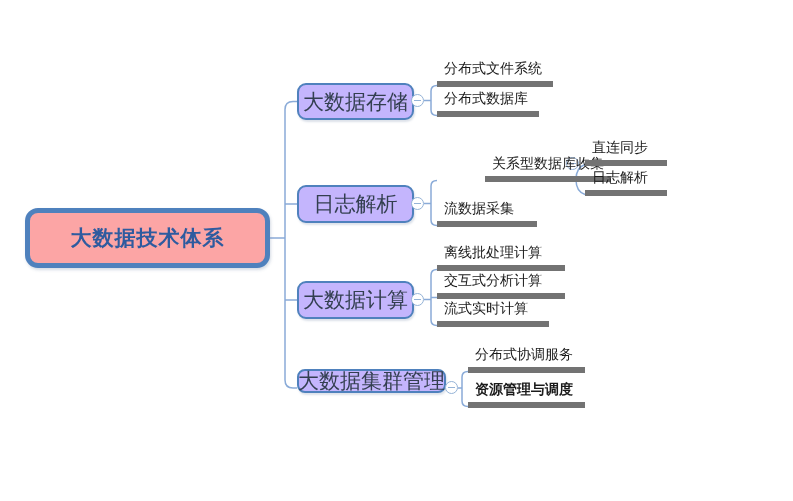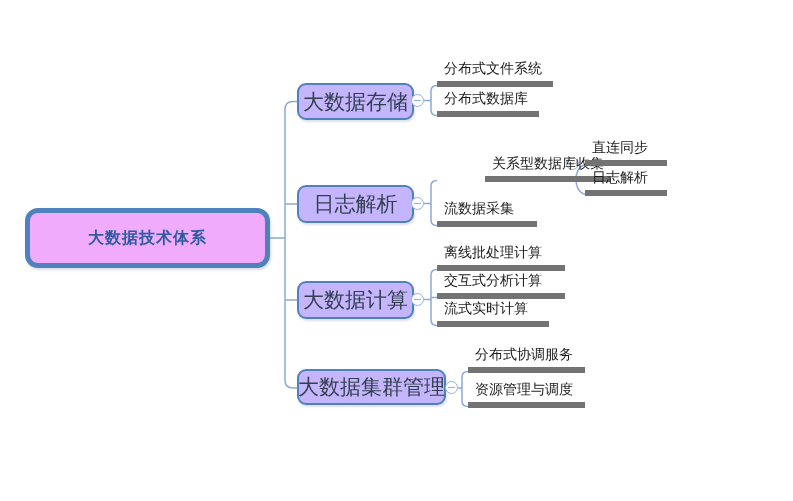--- a/index.html
+++ b/index.html
@@ -9,22 +9,22 @@
   }
   svg.connectors{position:absolute;left:0;top:0;width:793px;height:501px;}
   .topic{
     position:absolute;box-sizing:border-box;
     background:#c4b5fd;border:2px solid #4f81bd;border-radius:9px;
     display:flex;align-items:center;justify-content:center;
     font-size:21px;color:#333f50;white-space:nowrap;
     box-shadow:1px 2px 2px rgba(120,140,170,0.25);
   }
   .root-topic{
-    border-width:5px;border-radius:13px;background:#f0abfc;
-    font-size:16px;font-weight:bold;color:#2e5b9f;letter-spacing:1px;
+    border-width:5px;border-radius:13px;background:#fca5a5;
+    font-size:21px;font-weight:bold;color:#2e5b9f;letter-spacing:1px;
     box-shadow:1px 2px 3px rgba(120,140,170,0.3);
   }
   .leaf{
     position:absolute;box-sizing:border-box;height:27px;
     border-bottom:6px solid #737373;
     display:flex;align-items:flex-end;
     font-size:14px;color:#1b1b1b;
     padding:0 0 3px 7px;white-space:nowrap;
   }
   .toggle{
@@ -56,21 +56,21 @@
 
   <div class="topic" style="left:297px;top:83px;width:117px;height:37px;">
     <span>大数据存储</span>
   </div>
   <div class="topic" style="left:297px;top:185px;width:117px;height:38px;">
     <span>日志解析</span>
   </div>
   <div class="topic" style="left:297px;top:281px;width:117px;height:38px;">
     <span>大数据计算</span>
   </div>
-  <div class="topic" style="left:297px;top:369px;width:149px;height:36px;">
+  <div class="topic" style="left:297px;top:369px;width:149px;height:24px;border-radius:8px;">
     <span>大数据集群管理</span>
   </div>
 
   <div class="toggle" style="left:411px;top:94px;"></div>
   <div class="toggle" style="left:411px;top:197px;"></div>
   <div class="toggle" style="left:411px;top:293px;"></div>
   <div class="toggle" style="left:445px;top:381px;"></div>
   <div class="toggle" style="left:566px;top:157px;"></div>
 
   <div class="leaf" style="left:437px;top:60px;width:116px;">
@@ -99,17 +99,17 @@
   <div class="leaf" style="left:437px;top:272px;width:128px;">
     <span>交互式分析计算</span>
   </div>
   <div class="leaf" style="left:437px;top:300px;width:112px;">
     <span>流式实时计算</span>
   </div>
 
   <div class="leaf" style="left:468px;top:346px;width:117px;">
     <span>分布式协调服务</span>
   </div>
-  <div class="leaf" style="left:468px;top:381px;width:117px;">
+  <div class="leaf" style="left:468px;top:381px;width:117px;font-weight:bold;">
     <span>资源管理与调度</span>
   </div>
 
 </div>
 
 </body></html>

